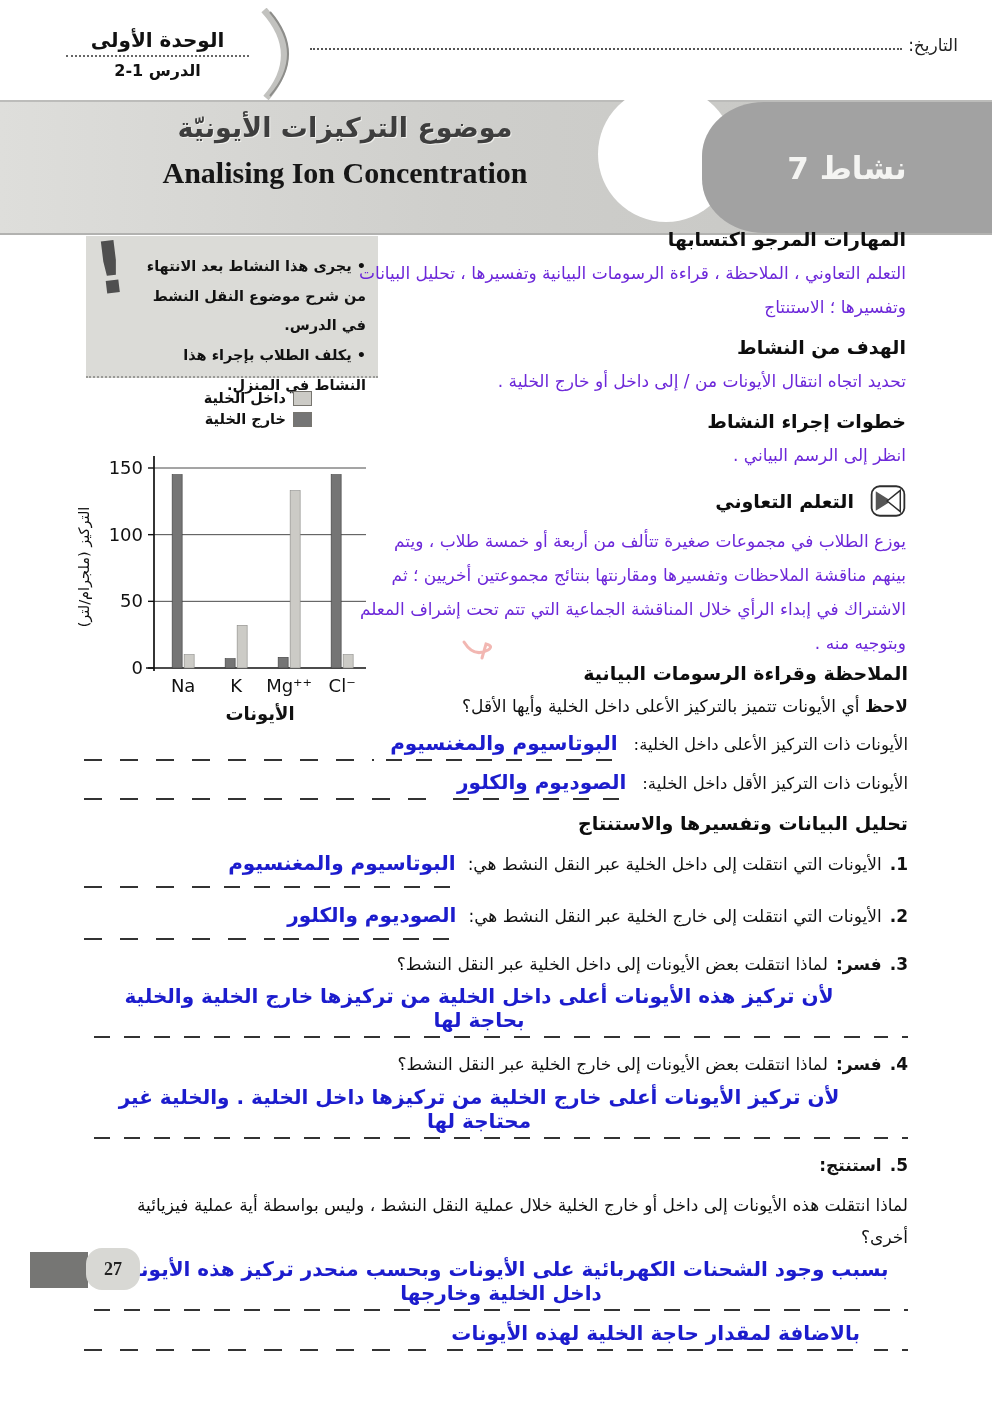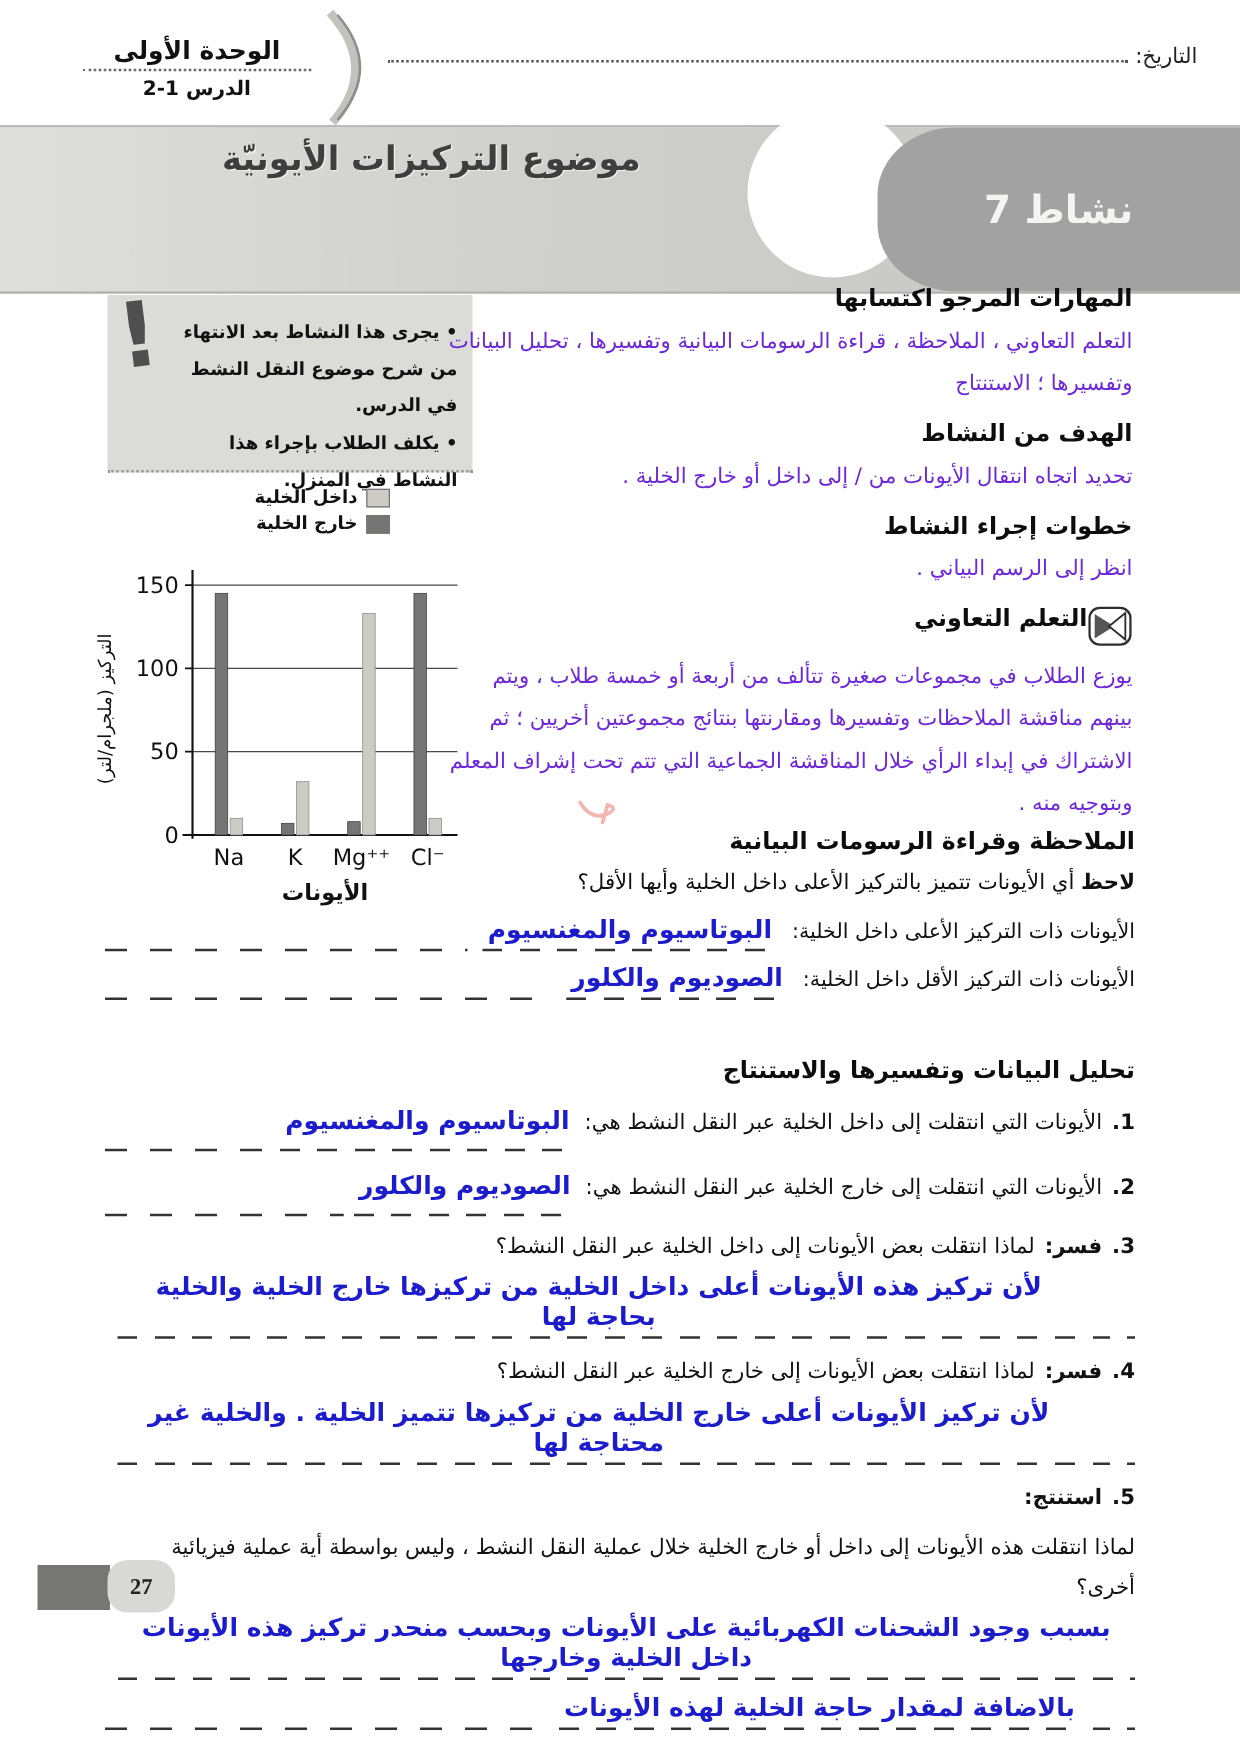--- a/index.html
+++ b/index.html
@@ -47,37 +47,37 @@
   
   .chart-wrap{position:absolute;top:388px;left:70px;width:308px;}
   .legend{direction:rtl;padding-right:66px;margin-bottom:4px;}
   .legend-row{display:flex;align-items:center;gap:7px;font-size:14.5px;font-weight:bold;line-height:1.45;}
   .swatch{display:inline-block;width:19px;height:15px;border:1px solid #77756f;}
   .chart-svg text{font-family:"DejaVu Sans",sans-serif;}
   
   .info-col{position:absolute;top:228px;right:86px;width:548px;direction:rtl;text-align:right;}
   .sec-heading{font-size:19px;font-weight:bold;color:#0d0d0d;margin-bottom:6px;letter-spacing:0.2px;}
   .sec-body{font-size:17px;line-height:2.0;color:#6d28d9;margin-bottom:12px;}
-  .coop-heading{display:flex;align-items:flex-start;gap:0;}
+  .coop-heading{display:flex;align-items:center;gap:16px;}
   .coop-icon{flex:0 0 auto;}
   
   .observation{position:absolute;top:662px;left:84px;width:824px;direction:rtl;text-align:right;}
   .obs-prompt{font-size:17px;line-height:1.9;margin-bottom:4px;}
   .bold-lead{font-weight:bold;}
   .answer-row{display:flex;direction:rtl;align-items:baseline;gap:12px;margin-top:9px;}
   .row-label{font-size:16.5px;white-space:nowrap;}
   .blue-answer{color:var(--answer-blue);font-weight:bold;font-size:20px;white-space:nowrap;}
   .dash-under{background-image:repeating-linear-gradient(90deg,#333 0 16px,transparent 16px 30px);
     background-size:100% 2px;background-repeat:no-repeat;background-position:0 100%;padding:0 4px 6px 4px;}
   .rule-fill{flex:1;height:16px;align-self:flex-end;
     background-image:repeating-linear-gradient(90deg,#333 0 18px,transparent 18px 36px);
     background-size:100% 2px;background-repeat:no-repeat;background-position:0 100%;}
   
   .analysis{position:absolute;top:812px;left:84px;width:824px;direction:rtl;text-align:right;}
-  .analysis .sec-heading{margin-bottom:10px;margin-top:33px;}
+  .analysis .sec-heading{margin-bottom:10px;}
   .item{margin-bottom:8px;}
   .q-line{display:flex;direction:rtl;align-items:baseline;gap:8px;font-size:17px;line-height:1.9;flex-wrap:wrap;}
   .q-prefix{font-weight:bold;}
   .centered-answer-row{display:flex;direction:rtl;align-items:baseline;gap:10px;margin:4px 0 10px 0;}
   .centered-answer-row .blue-answer{white-space:normal;text-align:center;}
   .spacer-sm{flex:0 0 34px;height:16px;align-self:flex-end;
     background-image:repeating-linear-gradient(90deg,#333 0 14px,transparent 14px 28px);
     background-size:100% 2px;background-repeat:no-repeat;background-position:0 100%;}
   .item5-q{max-width:810px;}
   
@@ -105,20 +105,21 @@
   <path d="M 14,2 q 40,44 2,88" fill="none" stroke="#c2c2bf" stroke-width="7"></path>
   <path d="M 20,4 q 36,42 0,84" fill="none" stroke="#8d8d8a" stroke-width="2"></path>
 </svg>
 
 <div class="banner">
   <div class="banner-circle"></div>
   <div class="banner-activity">
     <span>نشاط 7</span>
   </div>
   <div class="banner-title-ar">موضوع التركيزات الأيونيّة</div>
+  <div class="banner-title-en">Analising Ion Concentration</div>
 </div>
 
 <div class="note-box">
   <span class="note-mark">!</span>
   <div>• يجرى هذا النشاط بعد الانتهاء من شرح موضوع النقل النشط في الدرس.</div>
   <div>• يكلف الطلاب بإجراء هذا النشاط في المنزل.</div>
 </div>
 
 <div class="chart-wrap">
   <div class="legend">
@@ -242,21 +243,21 @@
   </div>
 
   <div class="item">
     <div class="q-line">
       <span class="q-prefix">4.</span>
       <span class="bold-lead">فسر:</span>
       <span>لماذا انتقلت بعض الأيونات إلى خارج الخلية عبر النقل النشط؟</span>
     </div>
     <div class="centered-answer-row">
       <span class="spacer-sm"></span>
-      <span class="blue-answer dash-under">لأن تركيز الأيونات أعلى خارج الخلية من تركيزها تتميز الخلية . والخلية غير محتاجة لها</span>
+      <span class="blue-answer dash-under">لأن تركيز الأيونات أعلى خارج الخلية من تركيزها داخل الخلية . والخلية غير محتاجة لها</span>
       <span class="rule-fill"></span>
     </div>
   </div>
 
   <div class="item">
     <div class="q-line item5-q">
       <span class="q-prefix">5.</span>
       <span class="bold-lead">استنتج:</span>
       <span>لماذا انتقلت هذه الأيونات إلى داخل أو خارج الخلية خلال عملية النقل النشط ، وليس بواسطة أية عملية فيزيائية أخرى؟</span>
     </div>

